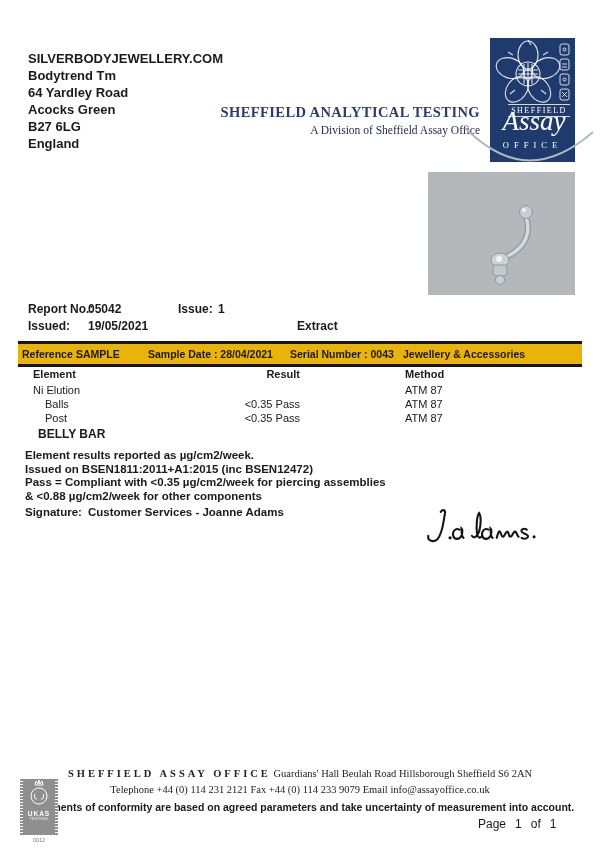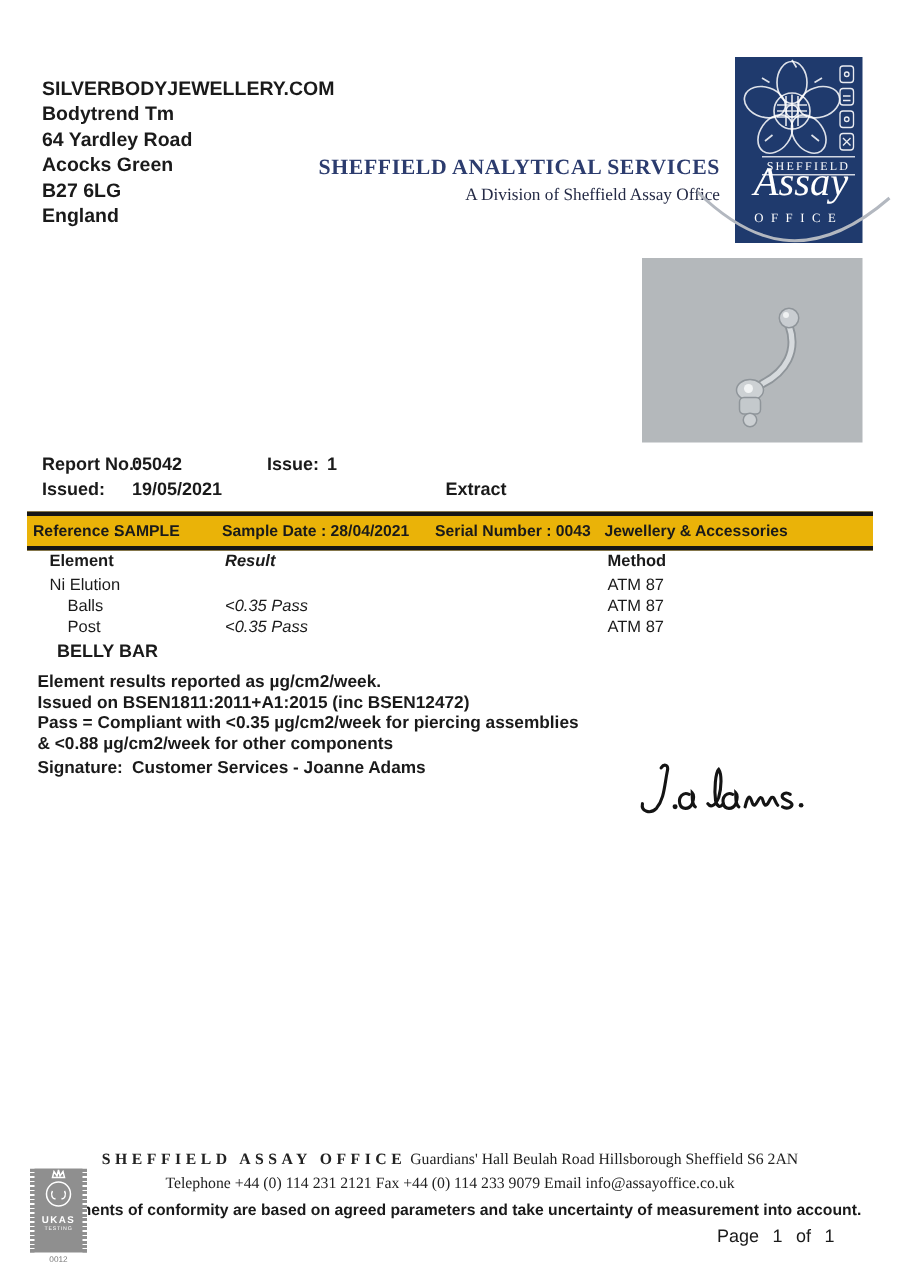--- a/index.html
+++ b/index.html
@@ -35,21 +35,21 @@
   .meta{position:absolute;font-size:12px;font-weight:bold;white-space:nowrap;}
 
   
   .refbar{position:absolute;left:18px;top:341px;width:564px;height:20px;background:#eab308;
           border-top:3px solid #161616;border-bottom:3px solid #161616;}
   .refbar span{position:absolute;top:4px;font-size:10.5px;font-weight:bold;white-space:nowrap;}
 
   
   .cell{position:absolute;font-size:11px;white-space:nowrap;}
   .th{font-weight:bold;}
-  .col-result{left:150px;width:150px;text-align:left;font-style:italic;}
+  .col-result{left:150px;width:150px;text-align:right;}
   .col-method{left:405px;}
 
   .item-title{position:absolute;left:38px;top:427px;font-size:12px;font-weight:bold;}
   .notes{position:absolute;left:25px;top:449px;font-size:11.5px;font-weight:bold;line-height:13.5px;}
   .sigrow{position:absolute;top:506px;font-size:11.5px;font-weight:bold;}
   .sig-svg{position:absolute;left:420px;top:500px;}
 
   
   .f-line{position:absolute;left:0;width:600px;text-align:center;
           font-family:"Liberation Serif",serif;font-size:10.5px;color:#222;white-space:nowrap;}
@@ -80,21 +80,21 @@
   <div class="addr">
     <div>SILVERBODYJEWELLERY.COM</div>
     <div>Bodytrend Tm</div>
     <div>64 Yardley Road</div>
     <div>Acocks Green</div>
     <div>B27 6LG</div>
     <div>England</div>
   </div>
 
   <div class="brand-text">
-    <div class="org-name">SHEFFIELD ANALYTICAL SERVICES</div>
+    <div class="org-name">SHEFFIELD ANALYTICAL TESTING</div>
     <div class="org-sub">A Division of Sheffield Assay Office</div>
   </div>
 
   <div class="logo">
     <svg width="85" height="124" viewBox="0 0 85 124">
       <g stroke="rgba(255,255,255,0.85)" fill="none" stroke-width="1.1">
         <ellipse cx="38" cy="17" rx="10" ry="14"></ellipse>
         <ellipse cx="38" cy="17" rx="10" ry="14" transform="rotate(72 38 36)"></ellipse>
         <ellipse cx="38" cy="17" rx="10" ry="14" transform="rotate(144 38 36)"></ellipse>
         <ellipse cx="38" cy="17" rx="10" ry="14" transform="rotate(216 38 36)"></ellipse>

